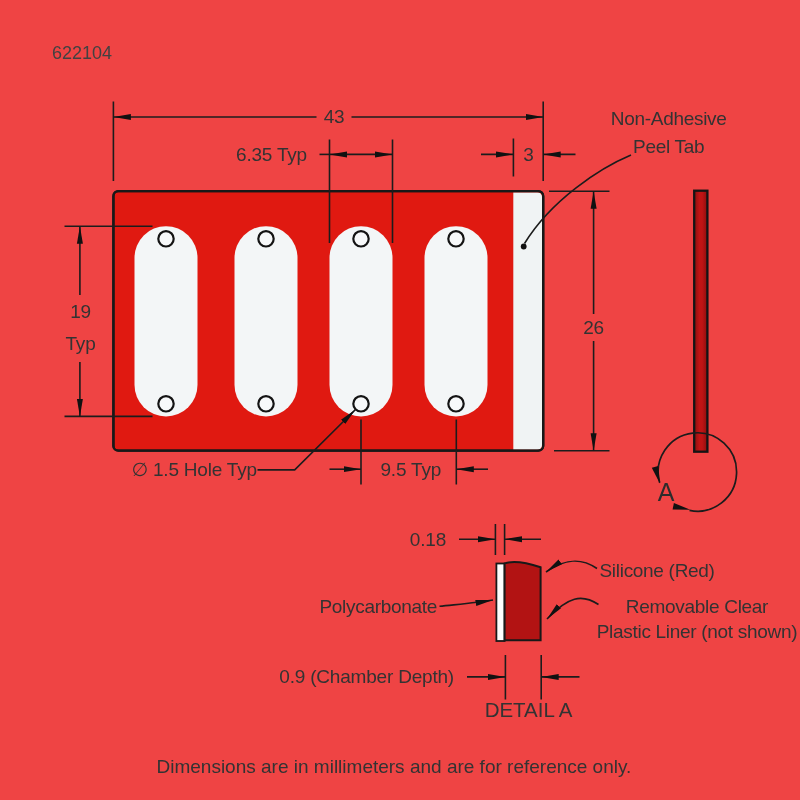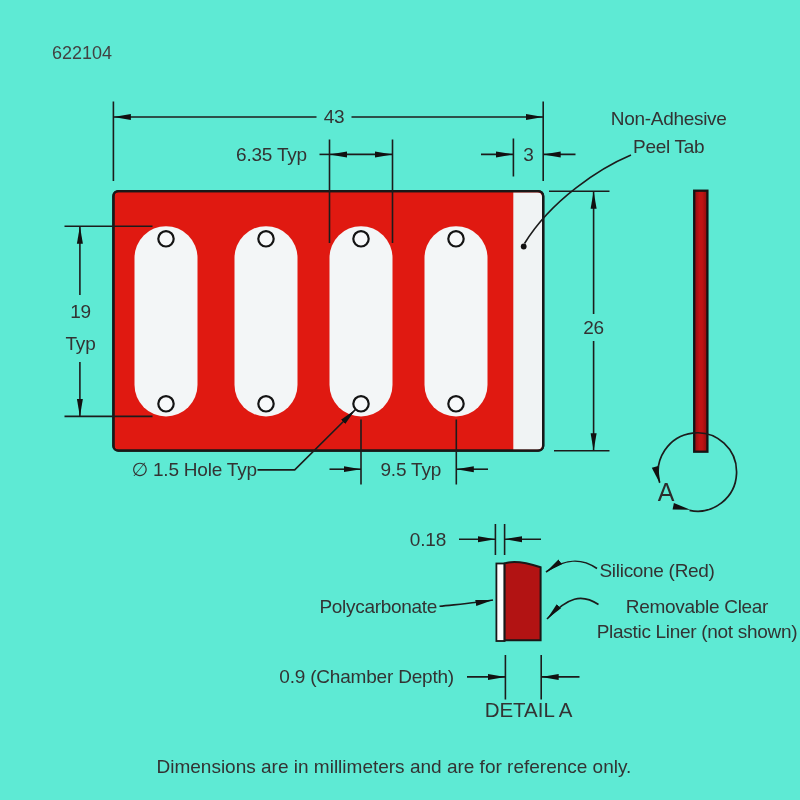--- a/index.html
+++ b/index.html
@@ -1,16 +1,16 @@
 <!DOCTYPE html>
 <html><head>
 <meta charset="utf-8">
 <style>
   html, body { margin: 0; padding: 0; background: #ffffff; }
-  .page { width: 800px; height: 800px; position: relative; background: #5eead4; overflow: hidden; }
+  .page { width: 800px; height: 800px; position: relative; background: #ef4444; overflow: hidden; }
   svg { display: block; }
   text {
     font-family: "Liberation Sans", "DejaVu Sans", sans-serif;
     fill: #333333;
   }
   .dim-text { font-size: 19px; letter-spacing: -0.2px; }
   .label-text { font-size: 19px; letter-spacing: -0.3px; }
   .part-number { font-size: 18px; fill: #424242; }
   .detail-title { font-size: 20.5px; }
   .note-text { font-size: 19px; }

